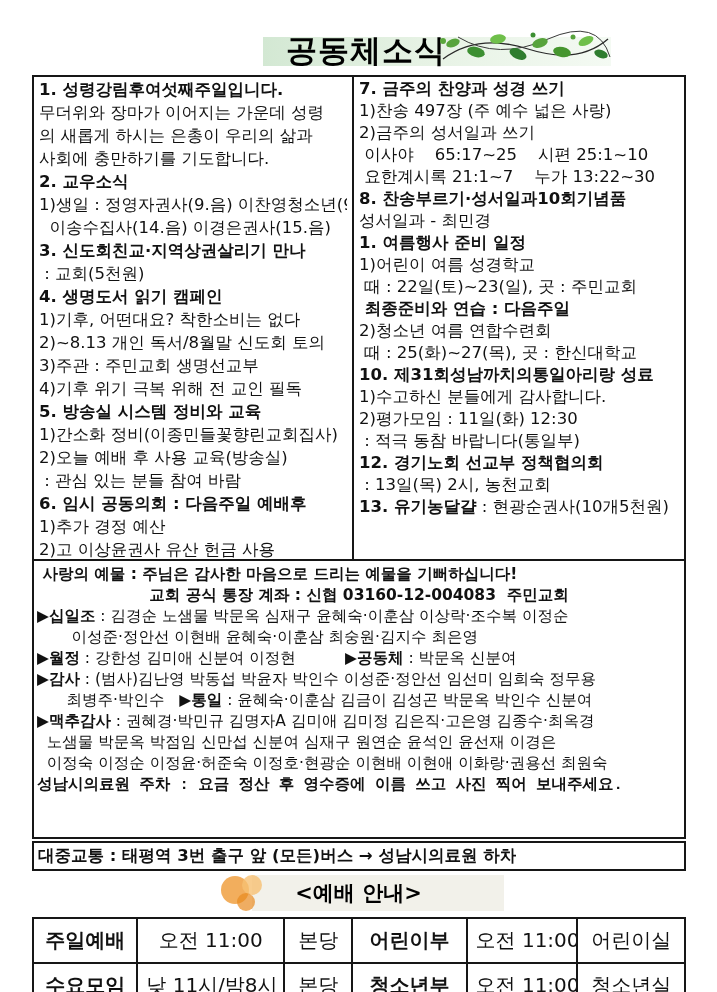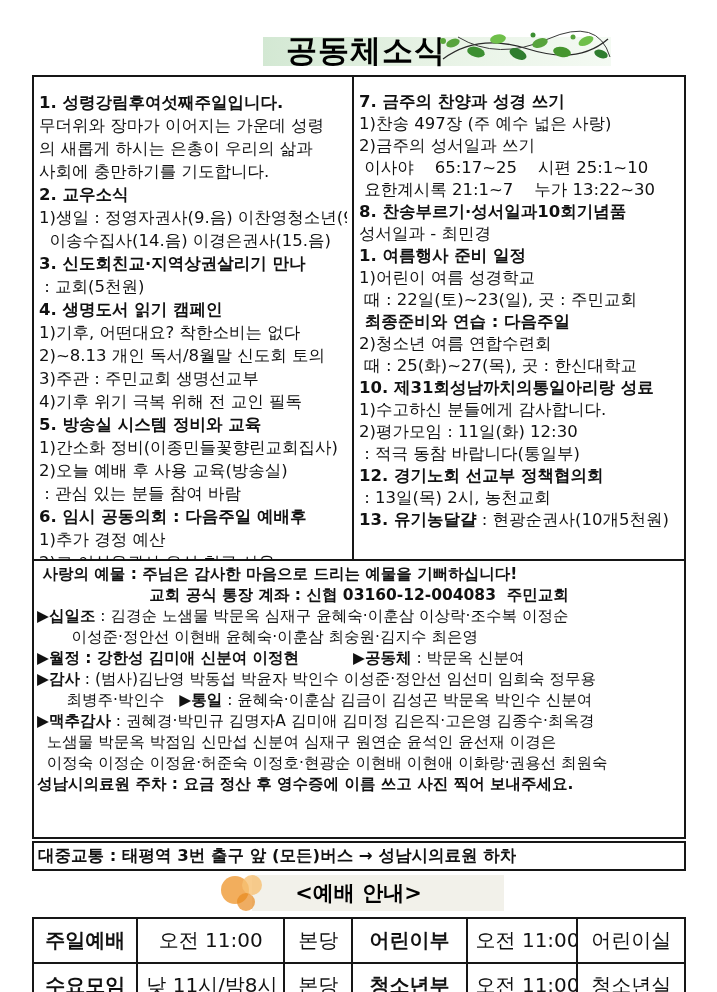--- a/index.html
+++ b/index.html
@@ -10,21 +10,21 @@
   .title-band{position:absolute;left:263px;top:37px;width:348px;height:29px;
               background:linear-gradient(90deg,#d3e8d3 0%,#e6f2e4 45%,#f4faf3 100%);}
   .page-title{position:absolute;left:286px;top:30px;
               font-family:"DejaVu Serif","Liberation Serif",serif;
               font-size:31px;font-weight:600;letter-spacing:1px;color:#000;}
   .leaf-deco{position:absolute;left:438px;top:29px;}
 
   
   .main-box{position:absolute;left:32px;top:75px;width:654px;height:486px;
             border:2px solid #161616;box-sizing:border-box;display:flex;}
-  .col{box-sizing:border-box;padding:14px 5px;overflow:hidden;}
+  .col{box-sizing:border-box;padding:1px 5px;overflow:hidden;}
   .col.left{width:320px;border-right:2px solid #161616;}
   .col.left .line{line-height:23px;}
   .col.right{flex:1;}
   .col.right .line{line-height:22px;}
   .line{white-space:pre;font-size:16.5px;overflow:hidden;}
   .line.center{text-align:center;}
 
   
   .offering-box{position:absolute;left:32px;top:559px;width:654px;height:280px;
                 border:2px solid #161616;box-sizing:border-box;padding:3px 3px;overflow:hidden;}
@@ -119,27 +119,27 @@
         <div class="line"><span style="font-weight: normal;"> : 13일(목) 2시, 농천교회</span></div>
         <div class="line"><span style="font-weight: bold;">13. 유기농달걀</span><span style="font-weight: normal;"> : 현광순권사(10개5천원)</span></div>
       </div>
   </div>
 
   <div class="offering-box">
       <div class="line"><span style="font-weight: bold;"> 사랑의 예물 : 주님은 감사한 마음으로 드리는 예물을 기뻐하십니다!</span></div>
       <div class="line center"><span style="font-weight: bold;">교회 공식 통장 계좌 : 신협 03160-12-004083  주민교회</span></div>
       <div class="line"><span style="font-weight: bold;">▶십일조</span><span style="font-weight: normal;"> : 김경순 노샘물 박문옥 심재구 윤혜숙·이훈삼 이상락·조수복 이정순</span></div>
       <div class="line"><span style="font-weight: normal;">       이성준·정안선 이현배 윤혜숙·이훈삼 최숭원·김지수 최은영</span></div>
-      <div class="line"><span style="font-weight: bold;">▶월정</span><span style="font-weight: bold; margin-top: 36px;"> : 강한성 김미애 신분여 이정현          </span><span style="font-weight: bold;">▶공동체</span><span style="font-weight: normal;"> : 박문옥 신분여</span></div>
+      <div class="line"><span style="font-weight: bold;">▶월정</span><span style="font-weight: normal; margin-top: 36px;"> : 강한성 김미애 신분여 이정현          </span><span style="font-weight: bold;">▶공동체</span><span style="font-weight: normal;"> : 박문옥 신분여</span></div>
       <div class="line"><span style="font-weight: bold;">▶감사</span><span style="font-weight: normal;"> : (범사)김난영 박동섭 박윤자 박인수 이성준·정안선 임선미 임희숙 정무용</span></div>
       <div class="line"><span style="font-weight: normal;">      최병주·박인수   </span><span style="font-weight: bold;">▶통일</span><span style="font-weight: normal;"> : 윤혜숙·이훈삼 김금이 김성곤 박문옥 박인수 신분여</span></div>
       <div class="line"><span style="font-weight: bold;">▶맥추감사</span><span style="font-weight: normal;"> : 권혜경·박민규 김명자A 김미애 김미정 김은직·고은영 김종수·최옥경</span></div>
       <div class="line"><span style="font-weight: normal;">  노샘물 박문옥 박점임 신만섭 신분여 심재구 원연순 윤석인 윤선재 이경은</span></div>
       <div class="line"><span style="font-weight: normal;">  이정숙 이정순 이정윤·허준숙 이정호·현광순 이현배 이현애 이화랑·권용선 최원숙</span></div>
-      <div class="line"><span style="font-weight: bold;">성남시의료원 주차 : 요금 정산 후 영수증에 이름 쓰고 사진 찍어 보내주세요.</span></div>
+      <div class="line"><span style="font-weight: bold; font-family: Liberation Mono, monospace;">성남시의료원 주차 : 요금 정산 후 영수증에 이름 쓰고 사진 찍어 보내주세요.</span></div>
     </div>
 
   <div class="transit-box">
     <div>
         <div class="line"><span style="font-weight: bold;">대중교통 : 태평역 3번 출구 앞 (모든)버스 → 성남시의료원 하차</span></div>
       </div>
   </div>
 
   <div class="worship-band"></div>
   <svg class="orange-deco" width="50" height="42" viewBox="0 0 50 42" xmlns="http://www.w3.org/2000/svg">

